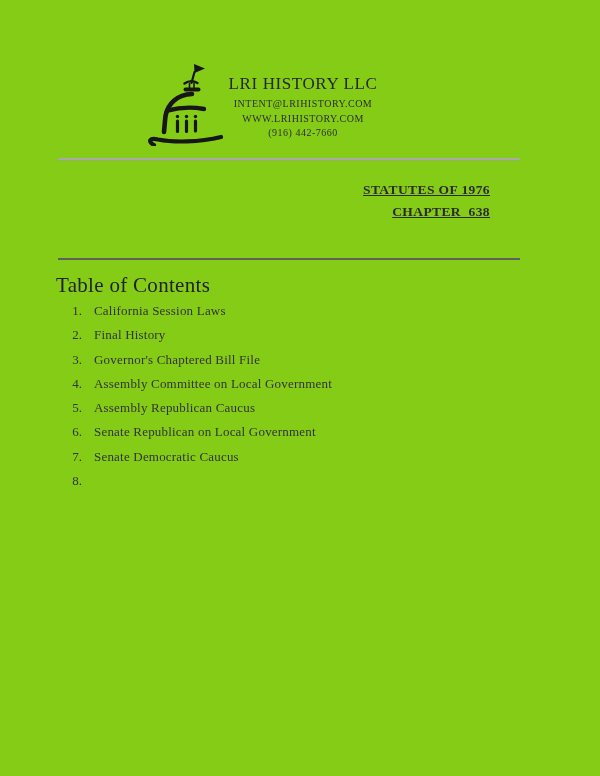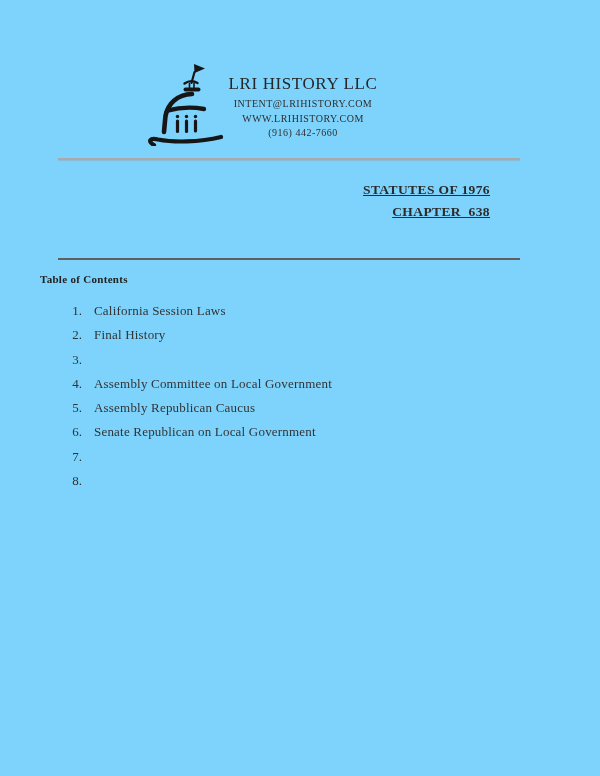--- a/index.html
+++ b/index.html
@@ -4,21 +4,21 @@
 <style>
   html, body {
     margin: 0;
     padding: 0;
     background: #ffffff;
   }
   .page {
     position: relative;
     width: 600px;
     height: 776px;
-    background: #7dd3fc;
+    background: #84cc16;
     font-family: "Liberation Serif", "DejaVu Serif", serif;
     color: #212121;
     overflow: hidden;
   }
 
   
   .logo {
     position: absolute;
     left: 141px;
     top: 60px;
@@ -80,24 +80,24 @@
     font-size: 13.5px;
     letter-spacing: 0.4px;
     color: #2b2b2b;
     line-height: 21.8px;
   }
   .ref-block div { white-space: pre; text-decoration: underline; }
 
   
   .toc-heading {
     position: absolute;
-    left: 40px;
+    left: 56px;
     top: 273px;
-    font-weight: bold;
-    font-size: 11px;
+    font-weight: normal;
+    font-size: 21px;
     letter-spacing: 0.3px;
     color: #222222;
   }
   .toc-list {
     position: absolute;
     left: 56px;
     top: 303px;
     margin: 0;
     padding: 0;
     list-style: none;
@@ -171,34 +171,36 @@
     <li class="toc-item">
       <span class="toc-num">1.</span>
       <span class="toc-text">California Session Laws</span>
     </li>
     <li class="toc-item">
       <span class="toc-num">2.</span>
       <span class="toc-text">Final History</span>
     </li>
     <li class="toc-item">
       <span class="toc-num">3.</span>
+      <span class="toc-text">Governor's Chaptered Bill File</span>
     </li>
     <li class="toc-item">
       <span class="toc-num">4.</span>
       <span class="toc-text">Assembly Committee on Local Government</span>
     </li>
     <li class="toc-item">
       <span class="toc-num">5.</span>
       <span class="toc-text">Assembly Republican Caucus</span>
     </li>
     <li class="toc-item">
       <span class="toc-num">6.</span>
       <span class="toc-text">Senate Republican on Local Government</span>
     </li>
     <li class="toc-item">
       <span class="toc-num">7.</span>
+      <span class="toc-text">Senate Democratic Caucus</span>
     </li>
     <li class="toc-item">
       <span class="toc-num">8.</span>
     </li>
   </ol>
 
 </div>
 
 </body></html>

